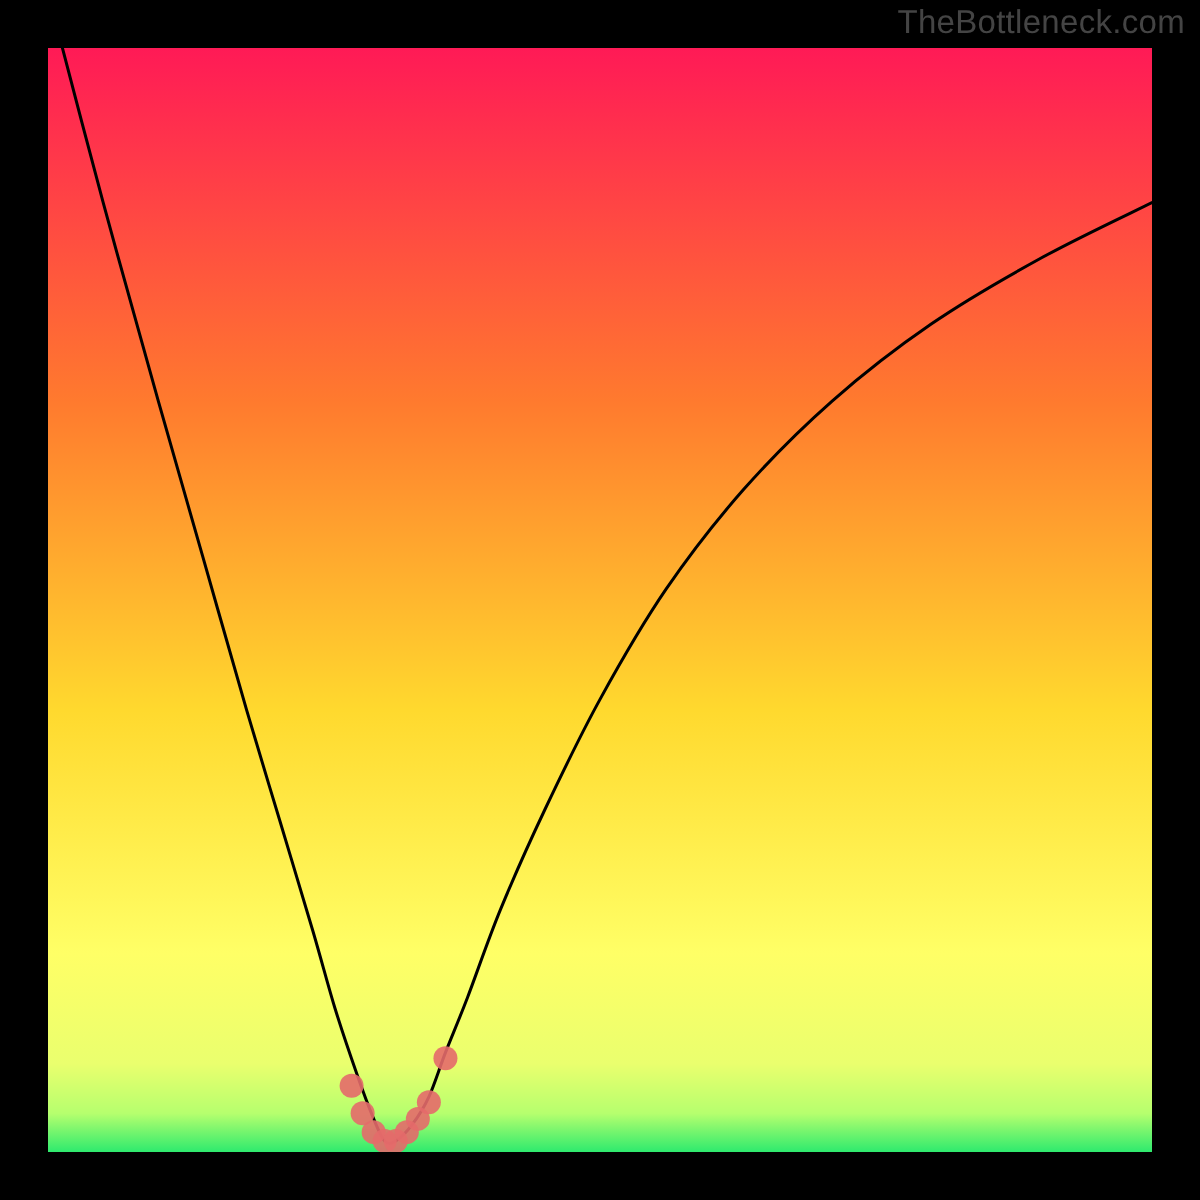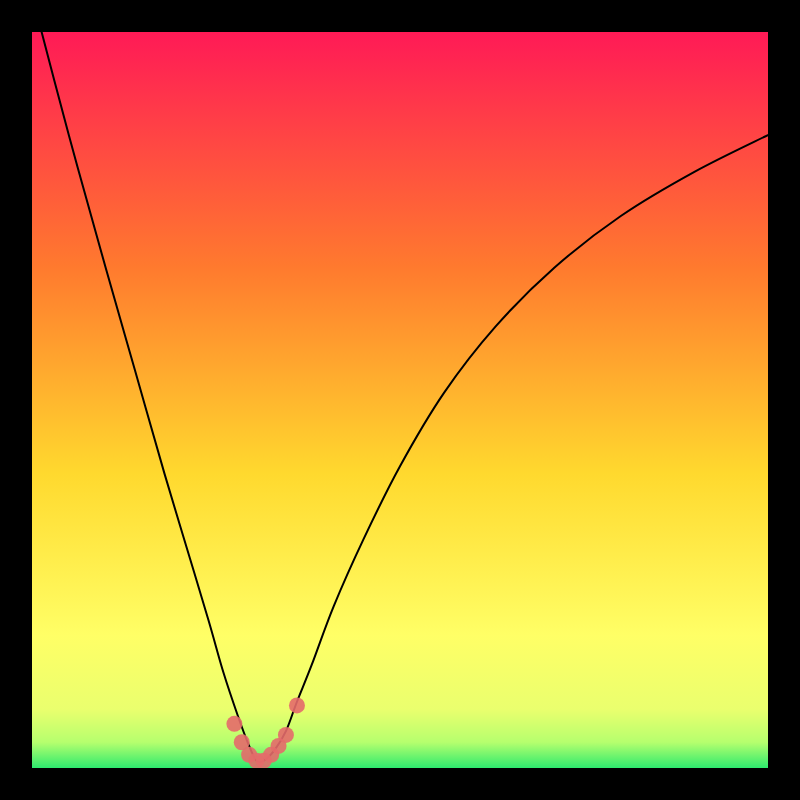--- a/index.html
+++ b/index.html
@@ -37,20 +37,21 @@
   .plot-area svg {
     width: 100%;
     height: 100%;
     display: block;
   }
 </style>
 </head>
 <body>
 
 <div class="frame">
+  <div class="watermark">TheBottleneck.com</div>
   <div class="plot-area">
     <svg id="chart-svg" viewBox="0 0 736 736" preserveAspectRatio="none">
         <defs>
           <linearGradient id="bg-grad" x1="0" y1="0" x2="0" y2="1">
             <stop offset="0.0%" stop-color="#ff1a56"></stop>
             <stop offset="32.0%" stop-color="#ff7a2e"></stop>
             <stop offset="60.0%" stop-color="#ffd92e"></stop>
             <stop offset="82.0%" stop-color="#ffff66"></stop>
             <stop offset="92.0%" stop-color="#eaff6e"></stop>
             <stop offset="96.5%" stop-color="#b6ff6e"></stop>

